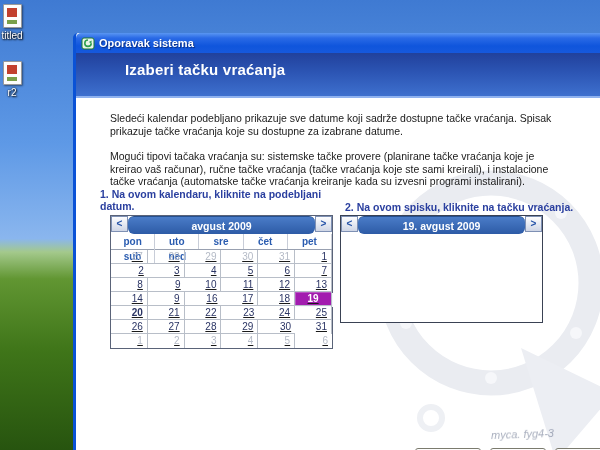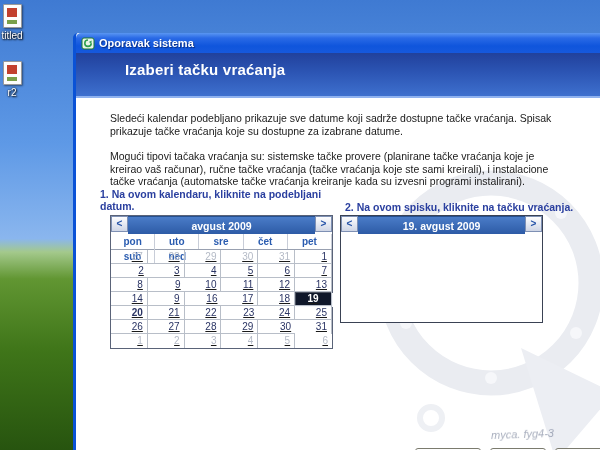--- a/index.html
+++ b/index.html
@@ -35,34 +35,34 @@
   .p1{top:14px;} .p2{top:52px;}
   .instr{position:absolute;font-size:10.5px;line-height:12px;font-weight:bold;color:#2a3f9f;}
   .i1{left:24px;top:90px;width:245px;}
   .i2{left:269px;top:103px;width:260px;white-space:nowrap;}
   
   .bar{height:18px;display:flex;}
   .nav{width:17px;height:16px;border:1px solid #7e90b4;box-sizing:border-box;
     background:linear-gradient(180deg,#fdfdfe,#cfd6e6);color:#2553a8;font-weight:bold;
     font-size:10px;line-height:14px;text-align:center;cursor:default;}
   .bar-title{flex:1;background:linear-gradient(180deg,#4a7cc8,#2d5ba6);color:#fff;font-weight:bold;
-    font-size:10.5px;line-height:18px;text-align:center;border-top:1px solid #26508f;box-sizing:border-box;}
+    font-size:10.5px;line-height:18px;text-align:center;border-top:1px solid #26508f;box-sizing:border-box;border-radius:6px;}
   
   .cal{position:absolute;left:34px;top:117px;width:221px;border:1px solid #5a6378;background:#fff;}
   .cal-days{display:grid;grid-template-columns:repeat(5,1fr);height:15px;border-bottom:1px solid #98a0b0;background:#fff;}
   .day{font-size:10px;font-weight:bold;color:#2a5cb0;text-align:center;line-height:15px;border-right:1px solid #c8cdd8;}
   .day:last-child{border-right:none;}
   .cal-grid{display:grid;grid-template-columns:repeat(6,1fr);grid-auto-rows:14px;text-decoration:underline;}
   .cal-cell{font-size:10px;line-height:14px;text-align:right;padding-right:4px;color:#2a3464;
     border-right:1px solid #b8bec8;border-bottom:1px solid #b8bec8;box-sizing:border-box;}
   .cal-cell:nth-child(7n){border-right:none;}
   .cal-cell:nth-last-child(-n+7){border-bottom:none;}
   .cal-cell.muted{color:#b4bac6;}
   .cal-cell.bold{font-weight:bold;}
-  .cal-cell.selected{background:#0f172a;color:#fff;font-weight:bold;text-align:center;padding-right:0;
+  .cal-cell.selected{background:#a21caf;color:#fff;font-weight:bold;text-align:center;padding-right:0;
     box-shadow:inset 1px 1px 0 rgba(255,255,255,.25), 1px 1px 0 #f6f8fc;}
   
   .lst{position:absolute;left:264px;top:117px;width:203px;height:108px;border:1px solid #3a4254;
     background:#fff;box-sizing:border-box;}
   .list-item{height:14px;line-height:14px;font-size:10px;padding-left:2px;white-space:nowrap;overflow:hidden;}
   .list-item.selected{background:#0c1880;color:#fff;font-weight:bold;}
   
   .btn{position:absolute;top:326px;height:17px;border:1px solid #7b7b6e;border-radius:3px;
     background:linear-gradient(180deg,#ffffff,#f2f0e4 55%,#e2dfd0);font-size:10px;
     font-family:"Liberation Sans", sans-serif;color:#000;line-height:13px;padding:0;cursor:default;margin-top:24px;}

